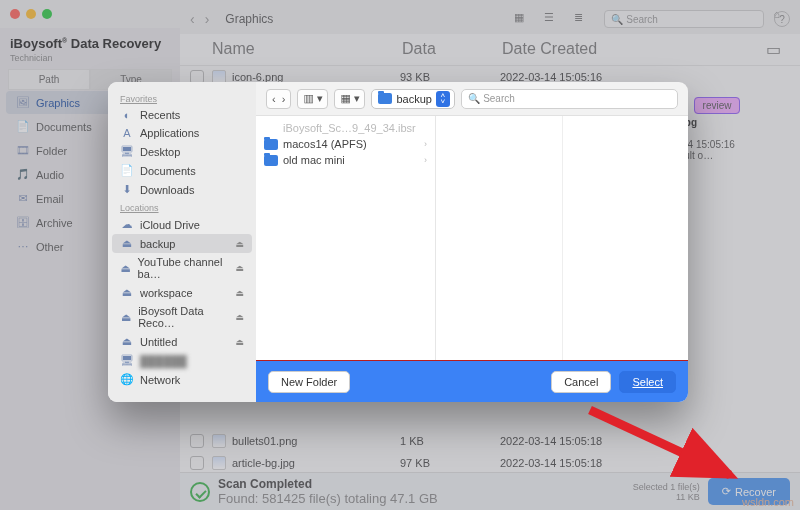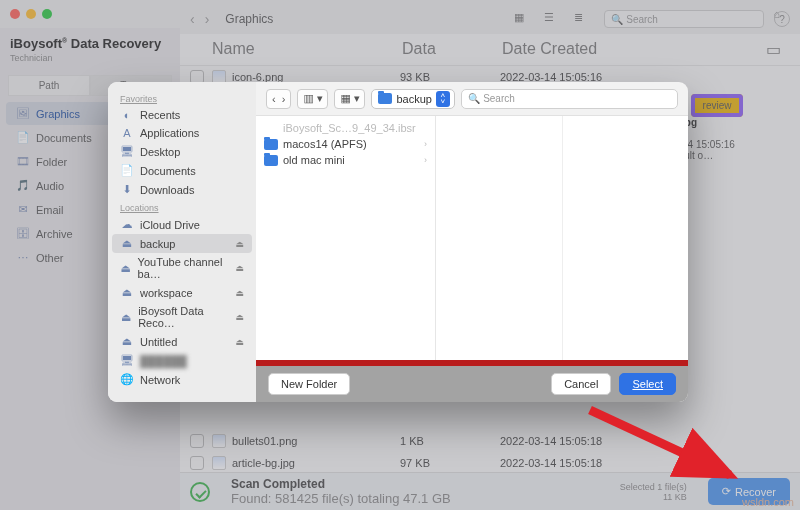--- a/index.html
+++ b/index.html
@@ -14,35 +14,35 @@
   .toolbar2 { position: absolute; top: 4px; left: 190px; right: 10px; height: 30px; display: flex; align-items: center; gap: 10px; color: #777; }
   .toolbar2 .nav { font-size: 14px; color: #999; }
   .toolbar2 .crumb { font-size: 12px; color: #555; margin-left: 6px; }
   .toolbar2 .spacer { flex: 1; }
   .toolbar2 .iconbtn { width: 20px; height: 16px; border-radius: 3px; }
   .toolbar2 .search { width: 160px; height: 18px; border: 1px solid #ccc; border-radius: 4px; background: #f3f3f3; font-size: 10px; padding: 0 6px; display: flex; align-items: center; color: #999; }
   .left-pane { position: absolute; left: 0; top: 28px; bottom: 0; width: 180px; background: #e5e4e6; padding: 6px 4px; }
   .brand { font-weight: 600; font-size: 13px; color: #222; padding: 2px 6px; }
   .brand sup { font-size: 7px; }
   .subbrand { font-size: 9px; color: #888; padding: 0 6px 6px; }
-  .tabrow { display: flex; margin: 6px 4px; align-items: center; }
+  .tabrow { display: flex; margin: 0 4px; align-items: center; }
   .tabbtn { flex: 1; text-align: center; font-size: 10px; padding: 4px 0; background: #efefef; border: 1px solid #ddd; color: #666; }
   .tabbtn.active { background: #e0e0e0; }
   .cat { display: flex; align-items: center; gap: 6px; padding: 5px 10px; color: #555; border-radius: 4px; margin: 1px 2px; }
   .cat.selected { background: #cfd4dd; color: #1f4fa3; }
   .cat .ic { width: 14px; text-align: center; color: #7a8bb3; }
   .files-area { position: absolute; left: 180px; right: 0; top: 34px; bottom: 36px; background: #f6f6f6; display: flex; flex-direction: column; }
   .files-header { display: flex; font-size: 16px; color: #777; padding: 6px 10px; border-bottom: 1px solid #e2e2e2; }
   .col-n { width: 190px; } .col-s { width: 100px; } .col-d { flex: 1; } .col-x { width: 24px; }
   .file-row { display: flex; align-items: center; padding: 4px 10px; font-size: 11px; color: #444; }
   .file-row .chk { width: 14px; height: 14px; border: 1px solid #bbb; border-radius: 3px; margin-right: 8px; }
   .file-row .thumb { width: 14px; height: 14px; background: linear-gradient(#d9e7ff,#fff); border: 1px solid #ccc; border-radius: 2px; margin-right: 6px; }
   .detail-pane { position: absolute; right: 8px; top: 100px; width: 150px; font-size: 10px; color: #555; }
   .detail-pane .dtitle { font-weight: 600; color: #333; }
-  .status-bar { position: absolute; left: 180px; right: 0; bottom: 0; height: 38px; background: #eceef0; border-top: 1px solid #dadada; display: flex; align-items: center; padding: 0 10px; gap: 21px; }
+  .status-bar { position: absolute; left: 180px; right: 0; bottom: 0; height: 38px; background: #eceef0; border-top: 1px solid #dadada; display: flex; align-items: center; padding: 0 10px; gap: 8px; }
   .status-ic { width: 20px; height: 20px; border: 2px solid #39b24a; border-radius: 50%; position: relative; }
   .status-ic::after { content: ""; position: absolute; left: 4px; top: 6px; width: 8px; height: 4px; border-left: 2px solid #39b24a; border-bottom: 2px solid #39b24a; transform: rotate(-45deg); }
   .status-txt .h { font-weight: 600; font-size: 12px; color: #444; }
   .status-txt .s { font-size: 13px; color: #888; }
   .status-sel { margin-left: auto; text-align: right; font-size: 9px; color: #888; }
   .recover { background: #4a94ef; color: #fff; border: none; border-radius: 5px; padding: 7px 14px; font-size: 11px; display: flex; align-items: center; gap: 4px; }
   
   .dim { position: absolute; inset: 0; background: rgba(120,120,130,0.35); }
   
   .sheet { position: absolute; left: 108px; top: 82px; width: 580px; height: 320px; background: #f2f2f2; border-radius: 9px; box-shadow: 0 20px 40px rgba(0,0,0,0.35); display: flex; flex-direction: column; overflow: hidden; }
@@ -60,21 +60,21 @@
   .loc-pop .fd::before { content: ""; position: absolute; top: -2px; left: 0; width: 6px; height: 3px; background: #3a7fe0; border-radius: 1px; }
   .loc-pop .carets { background: #2f72e4; color: #fff; width: 14px; height: 16px; border-radius: 3px; font-size: 8px; display: flex; flex-direction: column; align-items: center; justify-content: center; line-height: 6px; }
   .sheet-search { flex: 1; height: 20px; border: 1px solid #d0d0d0; border-radius: 5px; background: #fff; display: flex; align-items: center; padding: 0 6px; color: #999; font-size: 10px; }
   .cols { flex: 1; display: flex; background: #fff; }
   .col1 { width: 180px; border-right: 1px solid #e6e6e6; padding: 4px 0; font-size: 11px; }
   .critem { display: flex; align-items: center; gap: 5px; padding: 2px 8px; color: #444; }
   .critem.dim2 { color: #bbb; }
   .critem .fd2 { width: 14px; height: 11px; background: #3a7fe0; border-radius: 2px; position: relative; flex-shrink: 0; }
   .critem .fd2::before { content: ""; position: absolute; top: -2px; left: 0; width: 6px; height: 3px; background: #3a7fe0; border-radius: 1px; }
   .critem .chev { margin-left: auto; color: #bbb; font-size: 9px; }
-  .sheet-footer { height: 42px; border-top: 6px solid #b91c1c; display: flex; align-items: center; padding: 0 12px; gap: 8px; background: #a3a3a3; }
+  .sheet-footer { height: 42px; border-top: 1px solid #b91c1c; display: flex; align-items: center; padding: 0 12px; gap: 8px; background: #3b82f6; }
   .fbtn { height: 22px; padding: 0 12px; border-radius: 5px; border: 1px solid #ccc; background: #fff; font-size: 11px; color: #333; }
   .fbtn.primary { background: #2f72e4; color: #fff; border-color: #2f72e4; text-decoration: underline; }
   
   .arrow { position: absolute; right: 40px; bottom: 20px; width: 180px; height: 90px; pointer-events: none; }
   .watermark { position: absolute; right: 6px; bottom: 2px; font-size: 11px; color: #c0a090; }
   .blurred { filter: blur(2px); color: #888; }
   .help-circle { width: 16px; height: 16px; border: 1px solid #bbb; border-radius: 50%; display: flex; align-items: center; justify-content: center; font-size: 10px; color: #888; }
 </style>
 </head>
 <body>
@@ -171,21 +171,21 @@
   <div class="thumb"></div>
   <div class="col-n" style="width:168px">article-bg.jpg</div>
   <div class="col-s">97 KB</div>
   <div class="col-d">2022-03-14 15:05:18</div>
         </div>
       </div>
   </div>
 
   <div class="detail-pane">
     <div style="text-align:center;margin-bottom:6px;">
-      <span style="border:4px solid #8b5cf6;border-radius:4px;padding:2px 8px;background:#eab308;">review</span>
+      <span style="border:1px solid #8b5cf6;border-radius:4px;padding:2px 8px;background:#f0abfc;">review</span>
     </div>
     <div class="dtitle">ches-36.jpg</div>
     <div>11 KB</div>
     <div>2022-03-14 15:05:16</div>
     <div>Quick result o…</div>
   </div>
 
   <div class="status-bar">
     <div class="status-ic"></div>
     <div class="status-txt">

